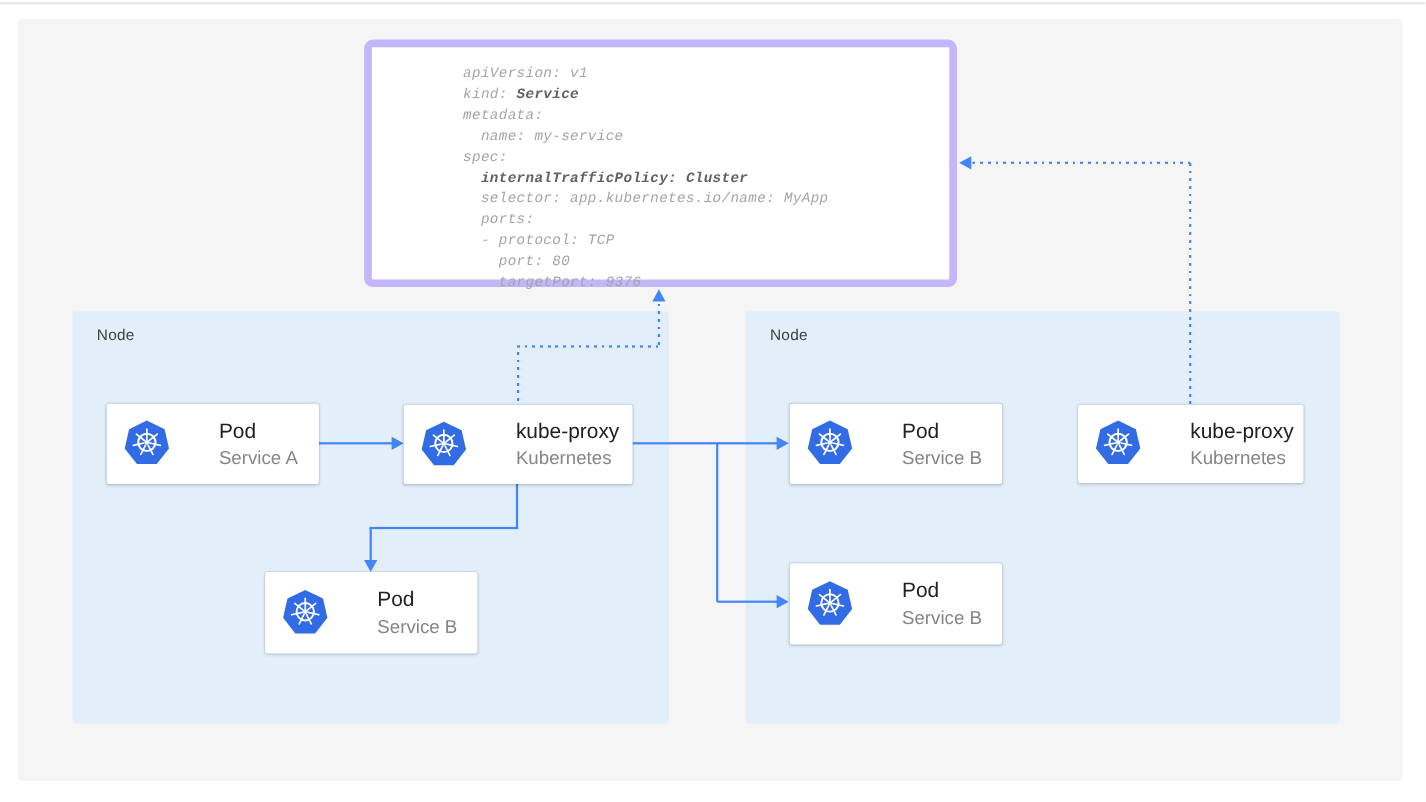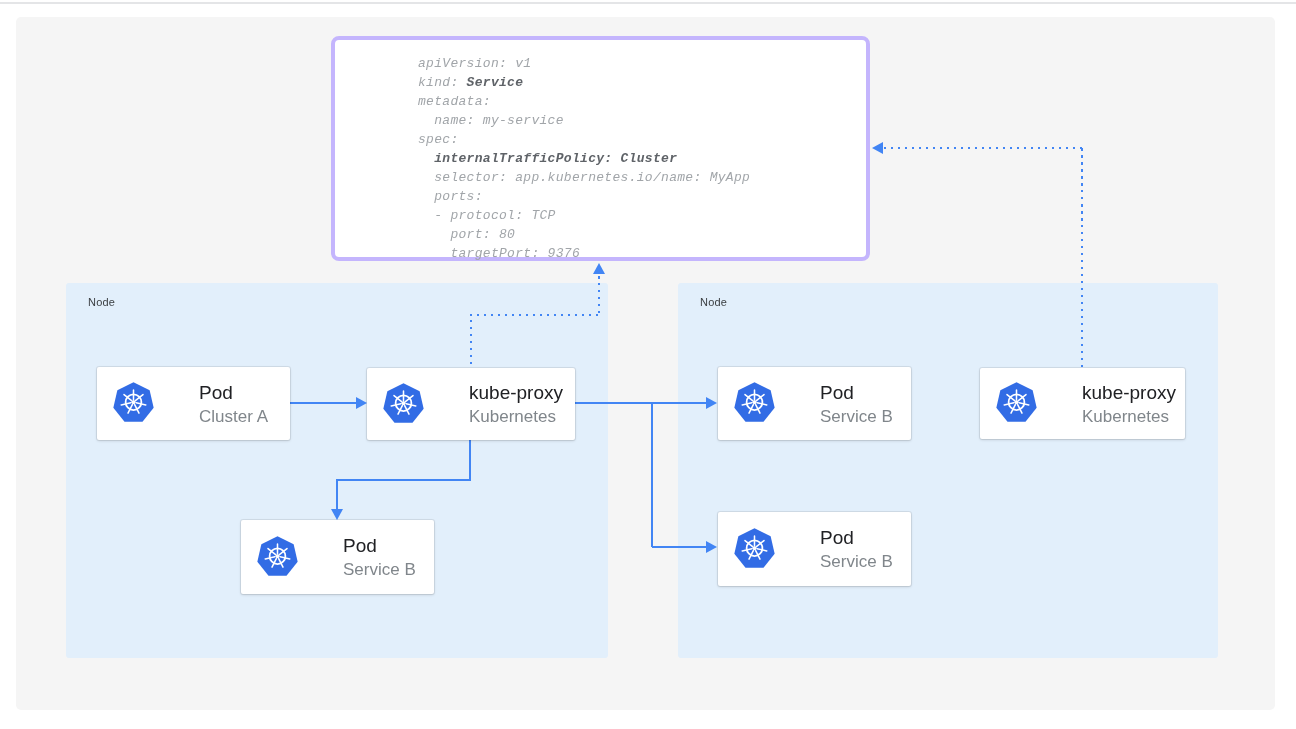--- a/index.html
+++ b/index.html
@@ -13,25 +13,25 @@
     --yaml-bold:#5F6368;
   }
   *{margin:0;padding:0;box-sizing:border-box;}
   html,body{background:#ffffff;font-family:"Liberation Sans",sans-serif;}
   .stage{position:relative;width:1296px;height:729px;background:#ffffff;overflow:hidden;}
   .top-rule{position:absolute;left:0;top:2px;width:1296px;height:2px;background:#E4E5E7;}
   .panel{position:absolute;left:16px;top:17px;width:1259px;height:693px;background:var(--panel-fill);border-radius:5px;}
 
   
   .node{position:absolute;background:var(--node-fill);border-radius:3px;z-index:1;}
-  .nlabel{position:absolute;left:22px;top:13px;font-size:11px;color:#3C4043;letter-spacing:.2px;}
+  .nlabel{position:absolute;left:22px;top:13px;font-size:14px;color:#3C4043;letter-spacing:.2px;}
 
   
   .yaml-card{position:absolute;left:331px;top:36px;width:539px;height:225px;background:#fff;
-    border:4px solid #c4b5fd;border-radius:8px;z-index:3;}
+    border:7px solid #c4b5fd;border-radius:8px;z-index:3;}
   .yaml{position:absolute;left:83px;top:14px;white-space:pre;
     font-family:"Liberation Mono","DejaVu Sans Mono",monospace;font-style:italic;
     font-size:13px;line-height:19px;color:var(--yaml-normal);letter-spacing:.3px;}
   .yaml .yb{font-weight:bold;color:var(--yaml-bold);}
 
   
   .card{position:absolute;background:#fff;border-radius:2px;z-index:3;display:flex;align-items:center;
     box-shadow:0 0 0 1px rgba(0,0,0,0.07),0 1px 3px rgba(0,0,0,0.14);}
   .icon{width:45px;height:45px;margin-left:14px;flex:0 0 auto;display:block;}
   .icon svg{display:block;width:45px;height:45px;}
@@ -108,21 +108,21 @@
             <line x1="52.6" y1="52.4" x2="62.2" y2="71.3"></line>
             <line x1="47.4" y1="52.4" x2="37.8" y2="71.3"></line>
             <line x1="44.1" y1="48.3" x2="22.7" y2="53.1"></line>
             <line x1="45.8" y1="43.7" x2="28.9" y2="30.2"></line>
           </g>
           <circle cx="50" cy="47" r="4.5" fill="#fff"></circle>
         </svg>
       </span>
     <span class="ctext">
       <span class="ctitle">Pod</span>
-      <span class="csub">Cluster A</span>
+      <span class="csub">Service A</span>
     </span>
   </div>
 
   <div class="card" style="left:367px;top:368px;width:208px;height:72px">
     <span class="icon">
         <svg viewBox="0 0 100 100" xmlns="http://www.w3.org/2000/svg">
           <polygon fill="#326CE5" points="50,3 85.9,20.3 94.8,59.2 70,90.8 30,90.8 5.2,59.2 14.1,20.3"></polygon>
           <circle cx="50" cy="47" r="17.5" fill="none" stroke="#fff" stroke-width="4"></circle>
           <g stroke="#fff" stroke-width="3.4" stroke-linecap="round">
             <line x1="50" y1="42" x2="50" y2="20"></line>

